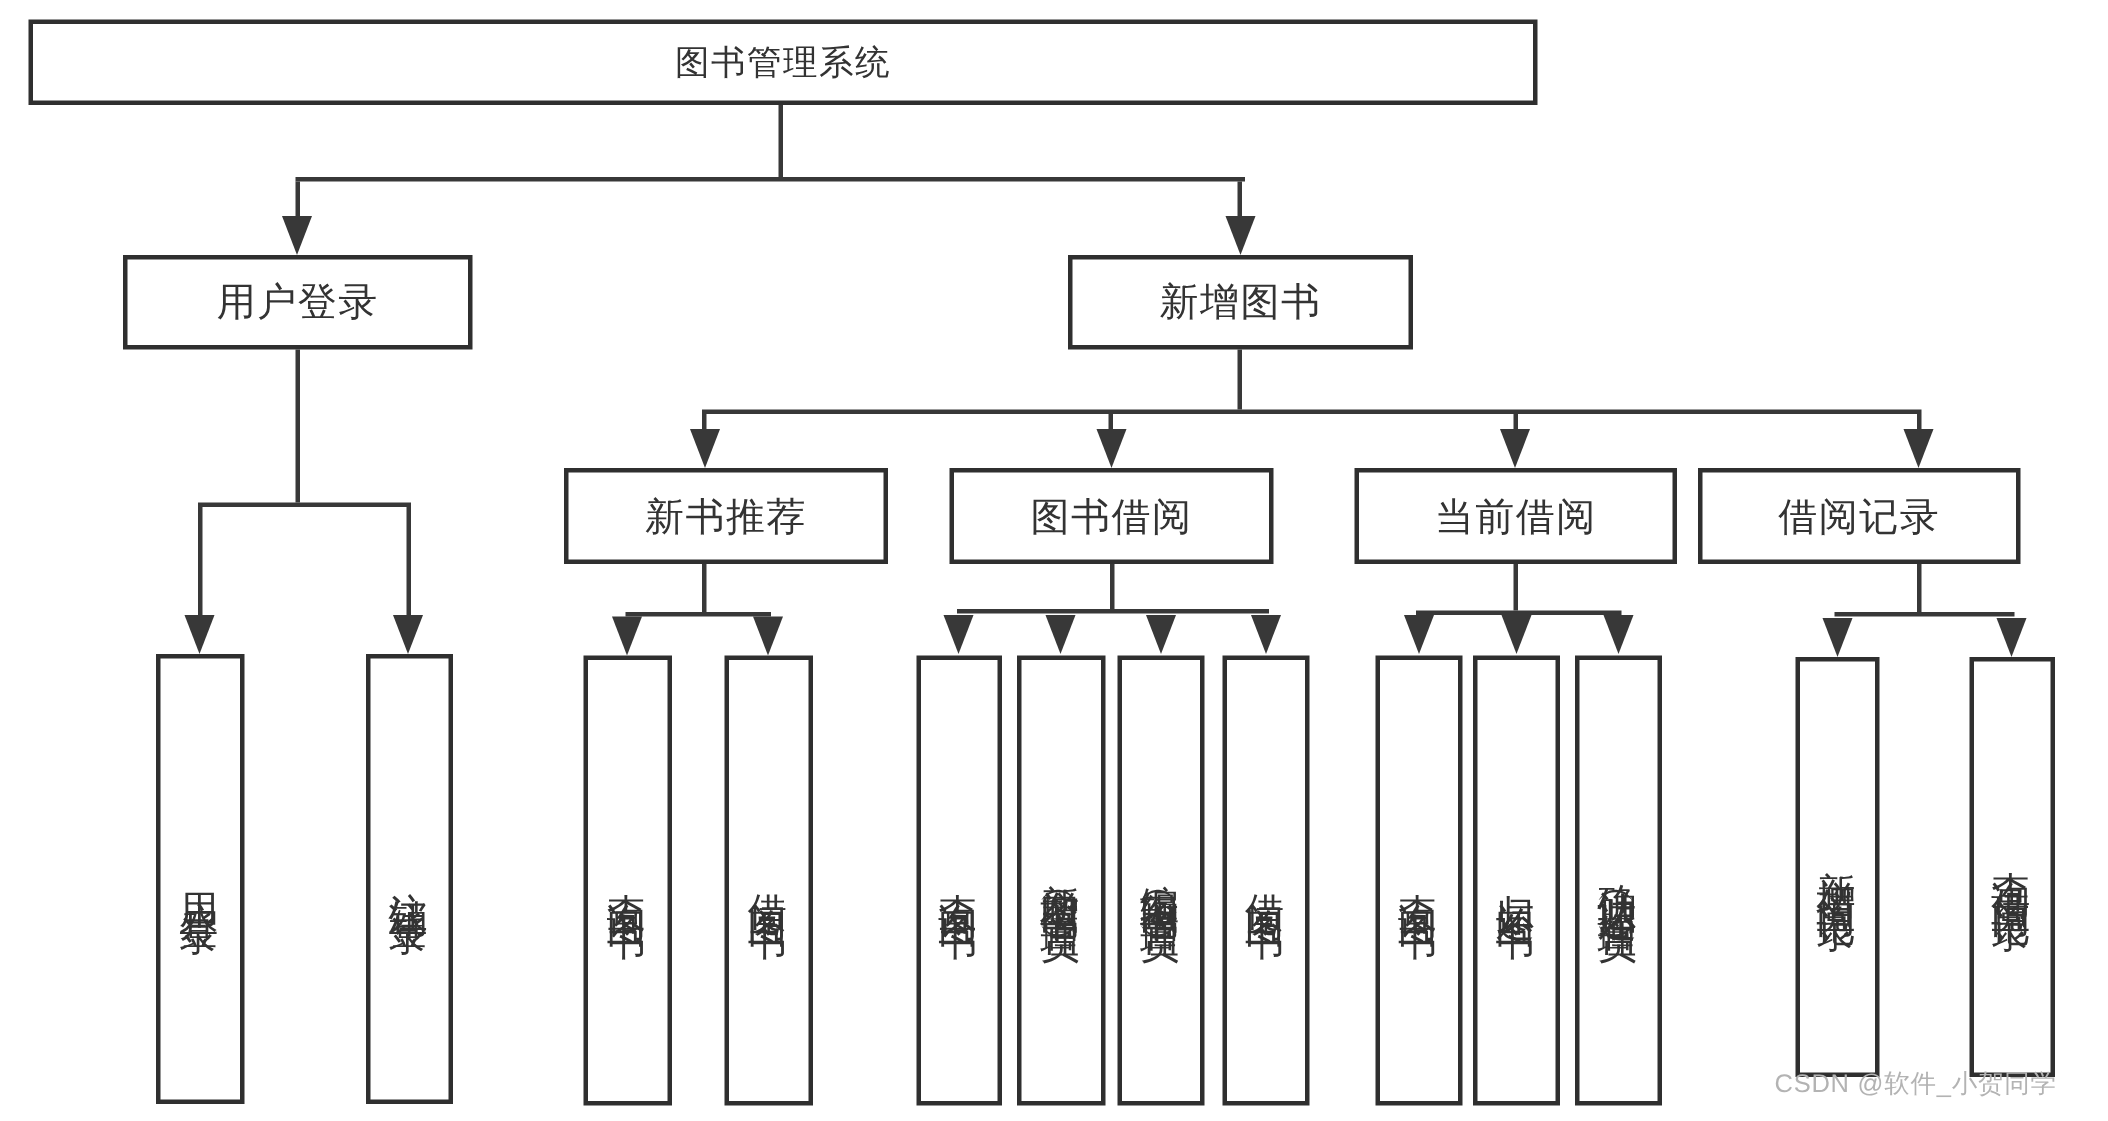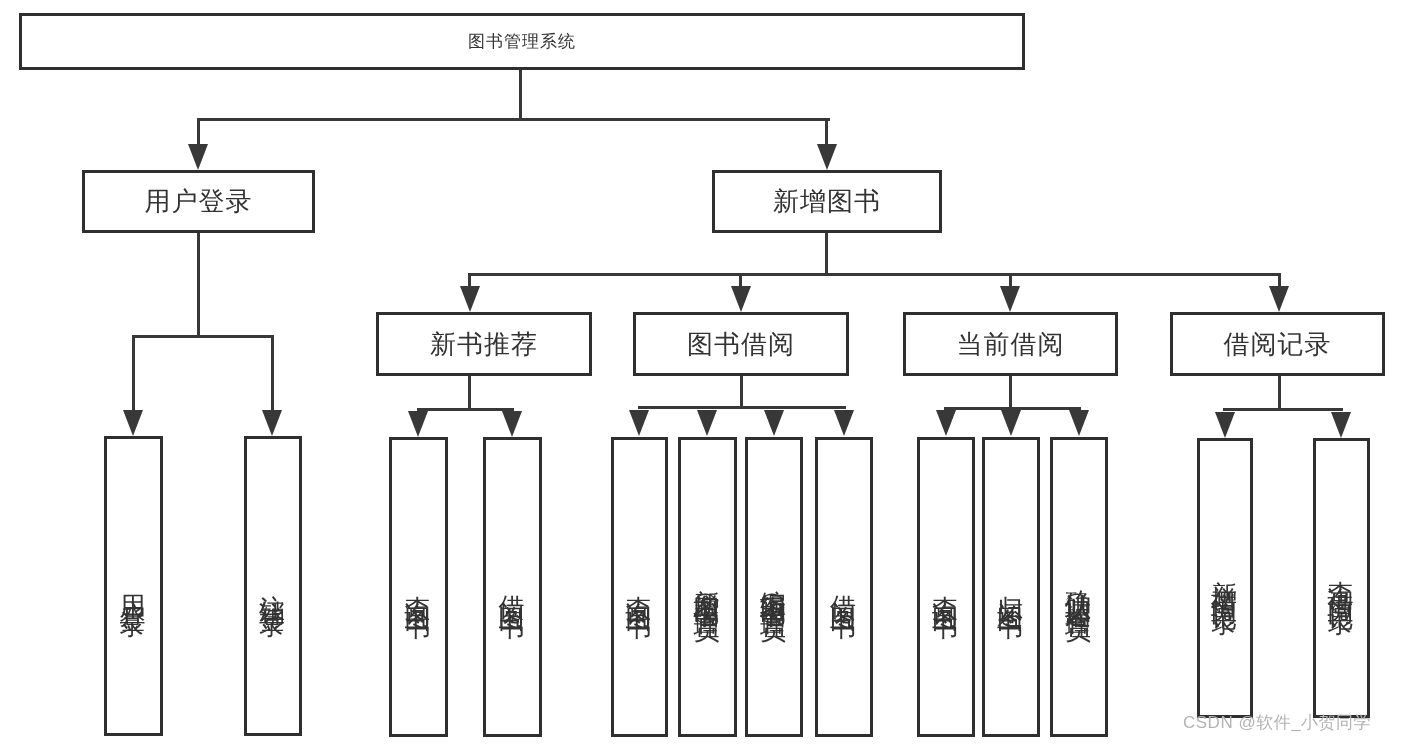--- a/index.html
+++ b/index.html
@@ -5,21 +5,21 @@
   html,body{margin:0;padding:0;background:#ffffff;}
   #stage{
     position:relative;width:1405px;height:747px;background:#ffffff;overflow:hidden;
     font-family:"Liberation Sans","DejaVu Sans",sans-serif;color:#333333;
   }
   .box{
     position:absolute;border:3px solid #2f2f2f;background:#ffffff;
     display:flex;align-items:center;justify-content:center;box-sizing:border-box;
     font-size:26px;letter-spacing:1px;color:#333333;
   }
-  .rootbox{font-size:17px;}
+  .rootbox{font-size:23px;}
   .vbox{
     position:absolute;border:3px solid #2f2f2f;background:#ffffff;box-sizing:border-box;
     display:flex;align-items:center;justify-content:center;
     writing-mode:vertical-lr;text-orientation:mixed;
     font-size:26px;letter-spacing:6px;color:#333333;text-align:center;
   }
   .hline,.vline{position:absolute;background:#383838;}
   .arrowhead{
     position:absolute;width:0;height:0;
     border-left:10px solid transparent;border-right:10px solid transparent;
@@ -73,21 +73,21 @@
 
   <div class="box" style="left:376px;top:312px;width:216px;height:64px;">
     <span>新书推荐</span>
   </div>
   <div class="box" style="left:633px;top:312px;width:216px;height:64px;">
     <span>图书借阅</span>
   </div>
   <div class="box" style="left:903px;top:312px;width:215px;height:64px;">
     <span>当前借阅</span>
   </div>
-  <div class="box" style="left:1170px;top:312px;width:215px;height:64px;">
+  <div class="box" style="left:1132px;top:312px;width:215px;height:64px;">
     <span>借阅记录</span>
   </div>
 
   <div class="vline" style="left:468px;top:376px;width:3px;height:32px;"></div>
   <div class="hline" style="left:417px;top:408px;width:97px;height:3px;"></div>
   <div class="arrowhead" style="left:408px;top:411px;"></div>
   <div class="arrowhead" style="left:502px;top:411px;"></div>
 
   <div class="vline" style="left:740px;top:376px;width:3px;height:30px;"></div>
   <div class="hline" style="left:638px;top:406px;width:208px;height:3px;"></div>

